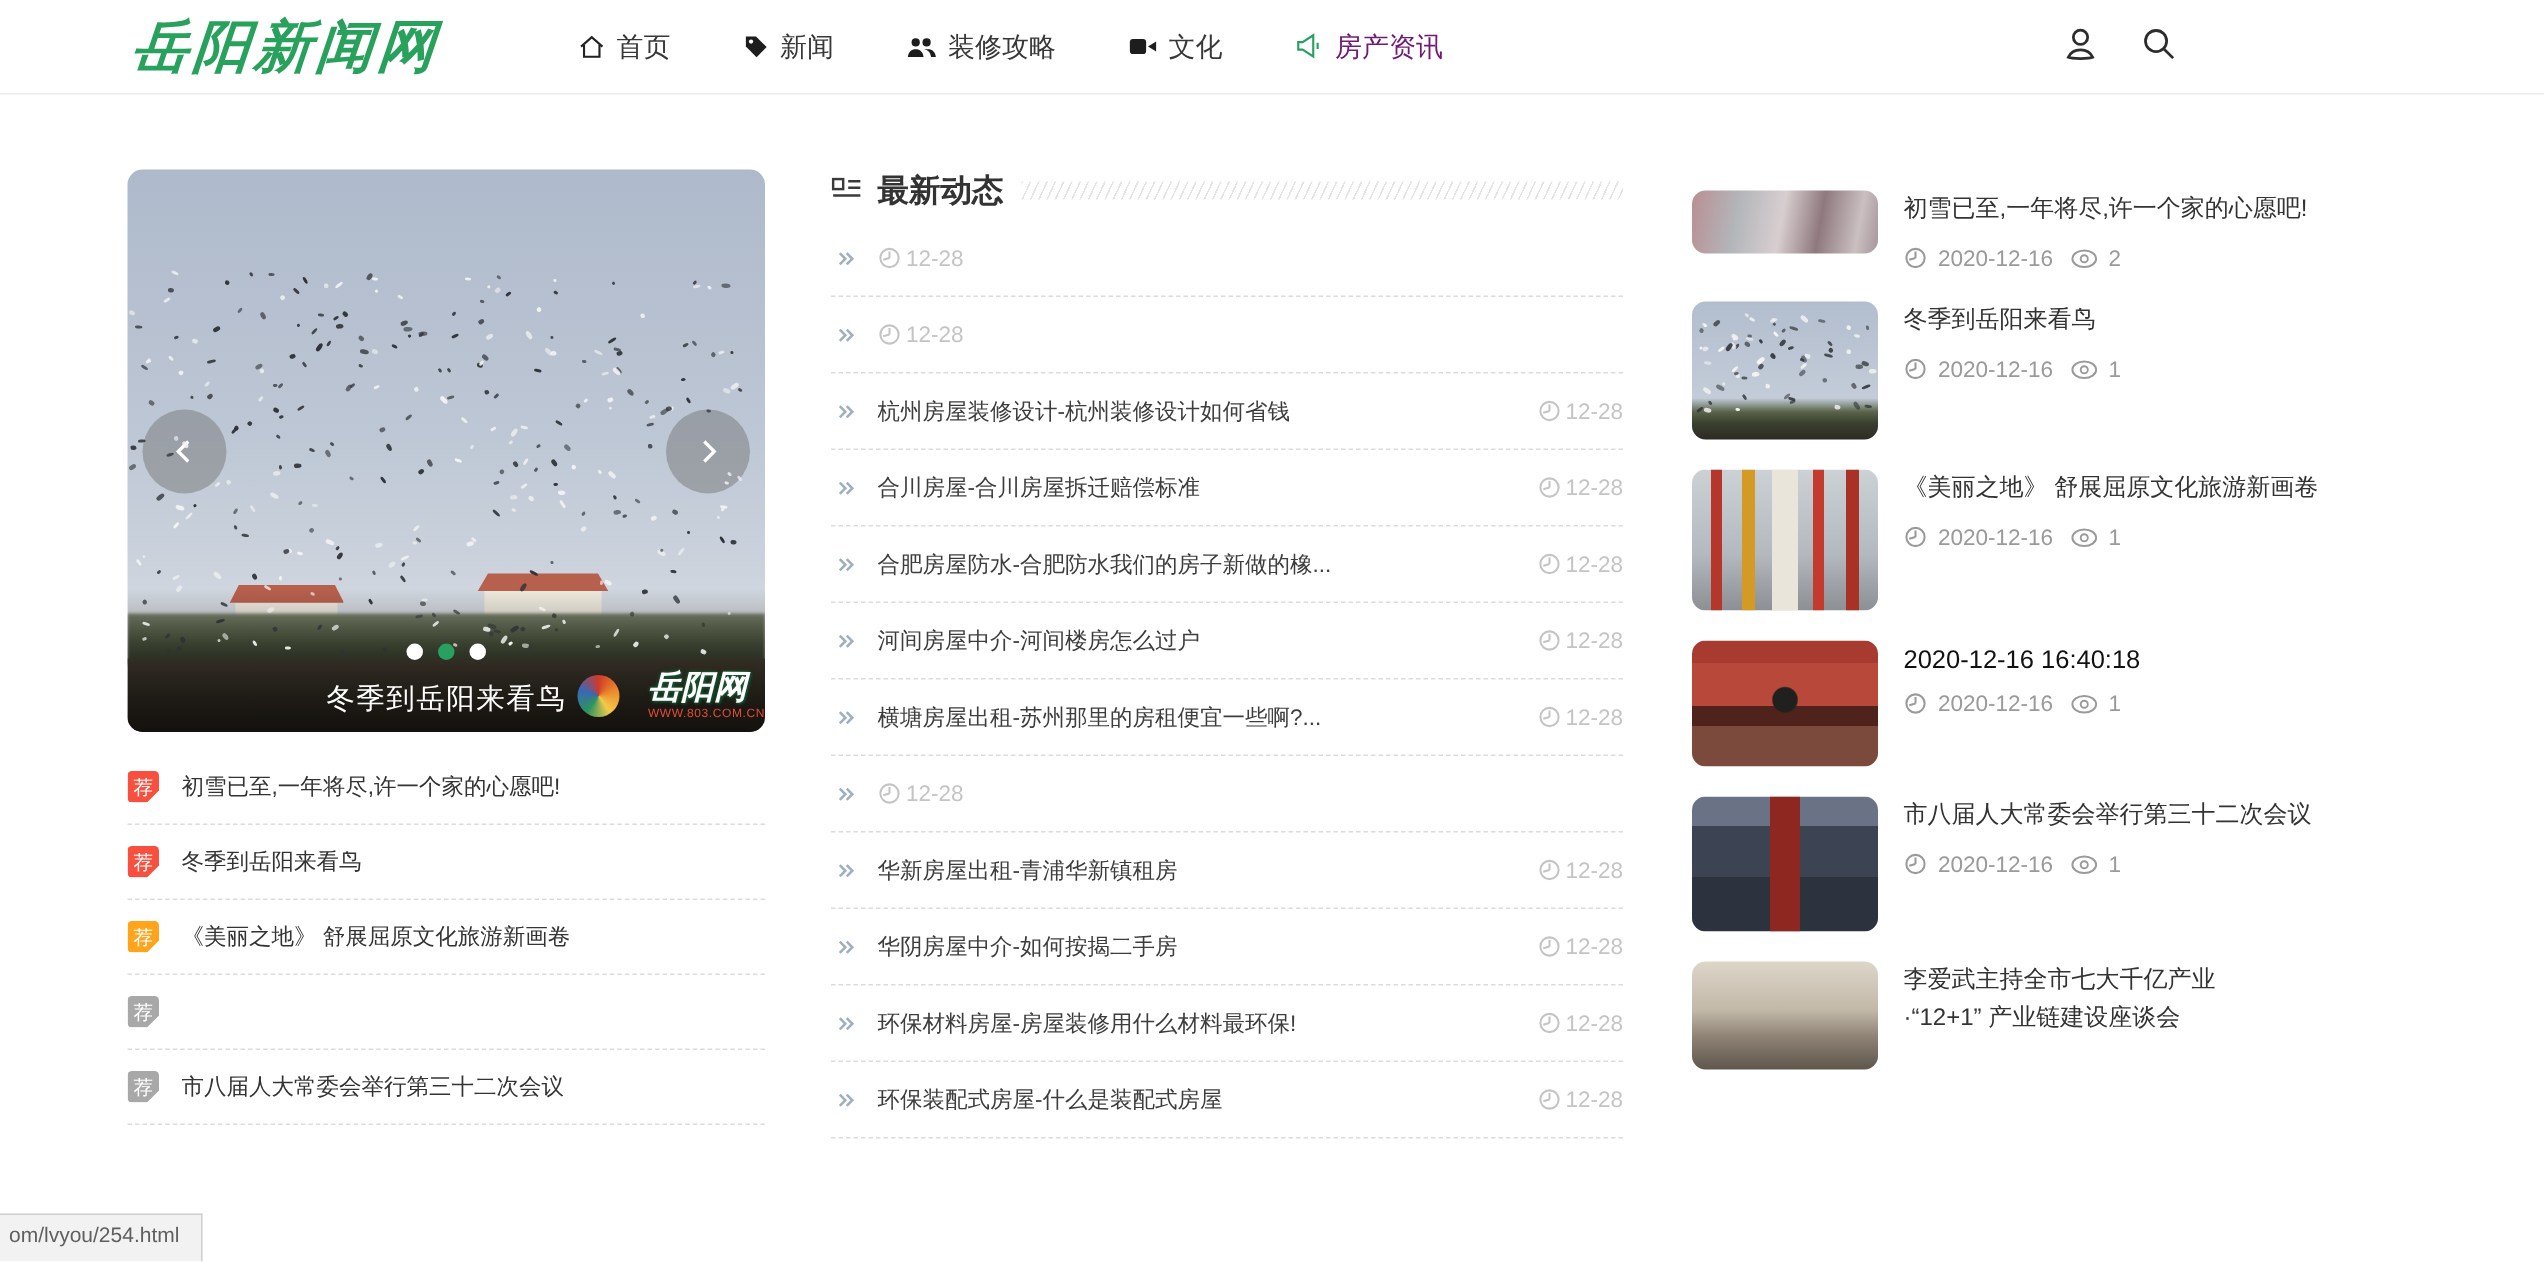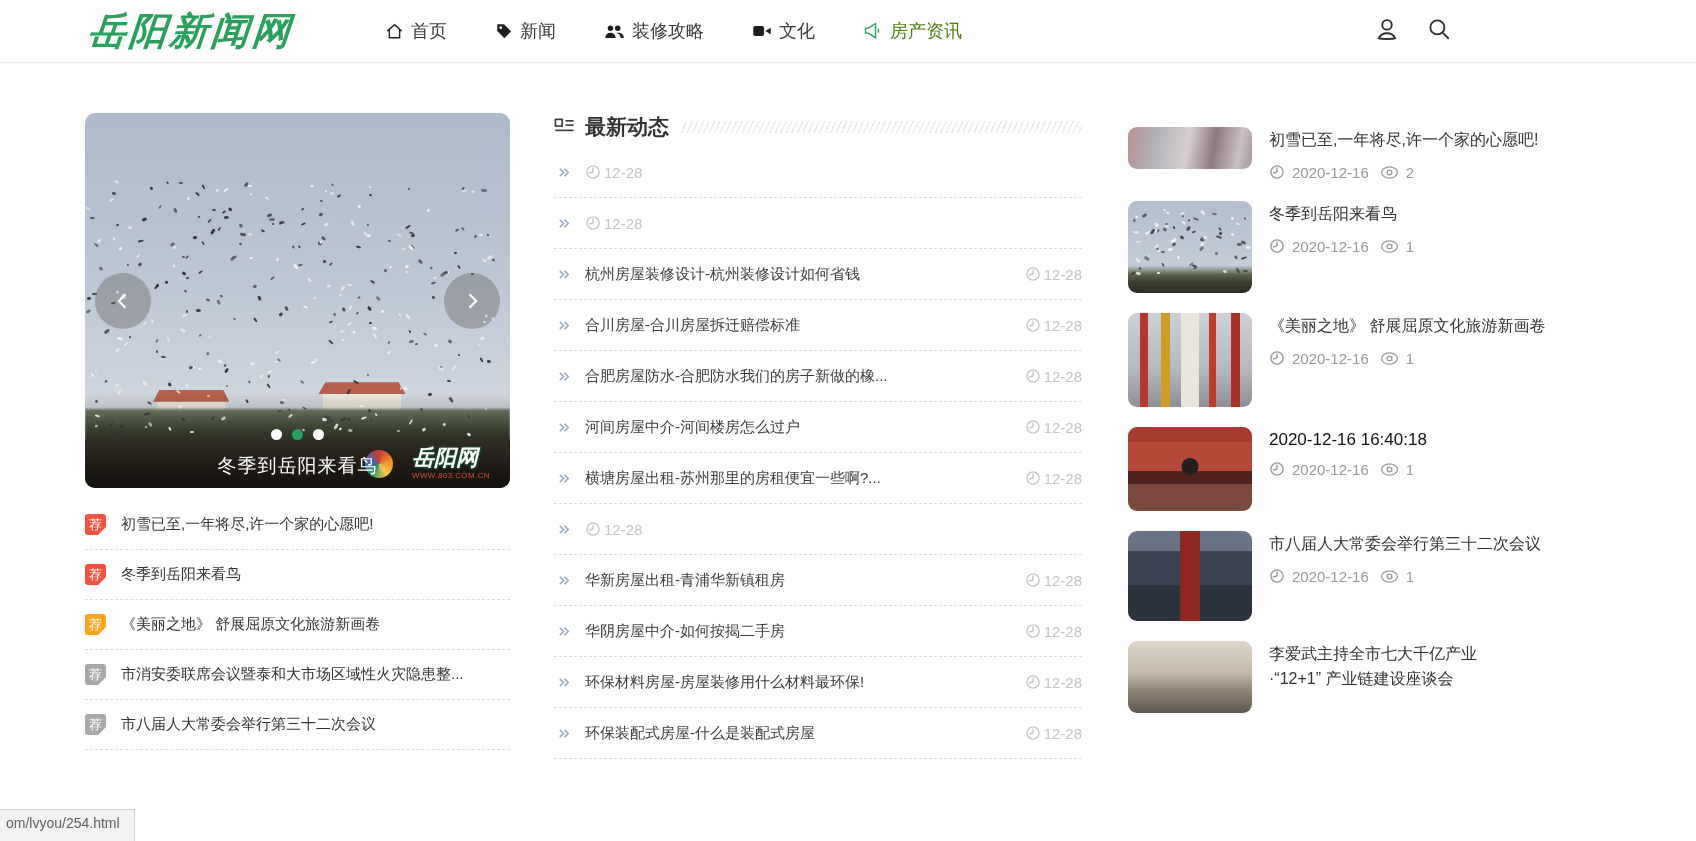--- a/index.html
+++ b/index.html
@@ -7,21 +7,21 @@
   body {
     font-family:"Liberation Sans","DejaVu Sans",sans-serif;
     background:#ffffff; color:#333; overflow:hidden; position:relative;
   }
   
   .header { height:63px; display:flex; align-items:center; padding-left:88px; border-bottom:1px solid #ececec; background:#fff; }
   .logo { font-family:"Liberation Serif","DejaVu Serif",serif; font-style:italic; font-weight:bold;
           font-size:38px; color:#28a15c; letter-spacing:3px; transform:skewX(-5deg); cursor:pointer; }
   .nav { display:flex; align-items:center; gap:48px; margin-left:92px; }
   .nav-item { display:flex; align-items:center; gap:7px; font-size:18px; color:#383838; cursor:pointer; white-space:nowrap; }
-  .nav-item.active { color:#4d7c0f; }
+  .nav-item.active { color:#701a75; }
   .nav-item svg { display:block; }
   .header-actions { margin-left:auto; margin-right:244px; display:flex; align-items:center; gap:26px; }
   .hicon { cursor:pointer; display:block; }
 
   
   .main { display:flex; padding-left:85px; margin-top:50px; align-items:flex-start; }
   .col-left { width:425px; flex:none; }
   .col-mid { width:528px; flex:none; margin-left:44px; }
   .col-right { width:362px; flex:none; margin-left:46px; }
 
@@ -37,21 +37,21 @@
   .ground { position:absolute; left:0; right:0; bottom:0; height:13%; background:linear-gradient(180deg,#4a4437,#2c2820); }
   .cap-overlay { position:absolute; left:0; right:0; bottom:0; height:96px;
                  background:linear-gradient(180deg,rgba(0,0,0,0) 0%,rgba(15,13,10,.82) 100%); }
   .cap-text { position:absolute; bottom:9px; width:100%; text-align:center; color:#fff; font-size:19px; letter-spacing:1px; }
   .dots { position:absolute; bottom:48px; width:100%; display:flex; justify-content:center; gap:10px; }
   .dot { width:11px; height:11px; border-radius:50%; background:#fff; cursor:pointer; }
   .dot.active { background:#27a060; }
   .c-arrow { position:absolute; top:50%; transform:translateY(-50%); width:56px; height:56px; border-radius:50%;
              background:rgba(110,110,110,.45); display:flex; align-items:center; justify-content:center; cursor:pointer; }
   .c-arrow.left { left:10px; } .c-arrow.right { right:10px; }
-  .wm { position:absolute; right:20px; bottom:8px; display:flex; align-items:center; gap:19px; }
+  .wm { position:absolute; right:0; bottom:8px; display:flex; align-items:center; gap:19px; }
   .wm-swirl { width:28px; height:28px; border-radius:50%;
               background:conic-gradient(#d93b2b,#f5902c,#ffd34d,#2d9a62,#3a6cc0,#d93b2b); opacity:.95; }
   .wm-text { font-size:22px; font-weight:bold; color:#fff; font-style:italic;
              text-shadow:0 0 3px #1d5a33,0 0 2px #1d5a33,1px 1px 2px #143; line-height:1; }
   .wm-url { font-size:8px; color:#e24b35; letter-spacing:.4px; margin-top:2px; }
 
   
   .rec-list { margin-top:12px; }
   .rec-row { display:flex; align-items:center; gap:15px; height:50px; border-bottom:1px dashed #dcdcdc; cursor:pointer; }
   .badge { width:21px; height:21px; flex:none; color:#fff; font-size:13px; display:flex; align-items:center;
@@ -511,21 +511,20 @@
         <div class="rec-row">
           <span class="badge" style="background:#f8503e">荐</span>
           <span class="rec-title">冬季到岳阳来看鸟</span>
         </div>
         <div class="rec-row">
           <span class="badge" style="background:#ffa41b">荐</span>
           <span class="rec-title">《美丽之地》 舒展屈原文化旅游新画卷</span>
         </div>
         <div class="rec-row">
           <span class="badge" style="background:#a8a8a8">荐</span>
-          <span class="rec-title">市消安委联席会议暨泰和大市场区域性火灾隐患整...</span>
         </div>
         <div class="rec-row">
           <span class="badge" style="background:#a8a8a8">荐</span>
           <span class="rec-title">市八届人大常委会举行第三十二次会议</span>
         </div>
       </div>
   </div>
 
   <div class="col-mid">
     <div class="sec-head">

